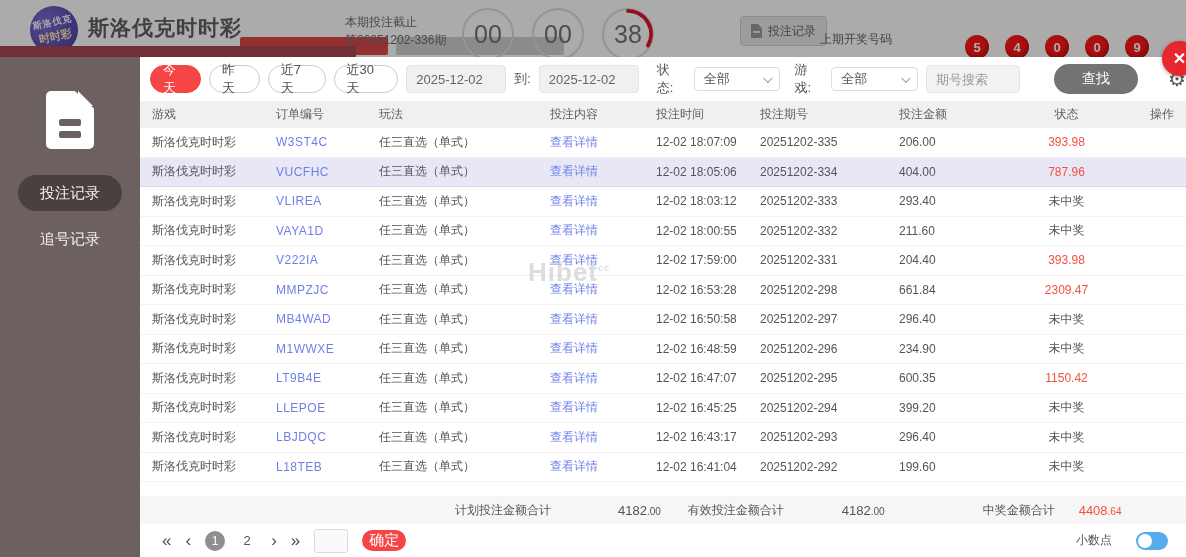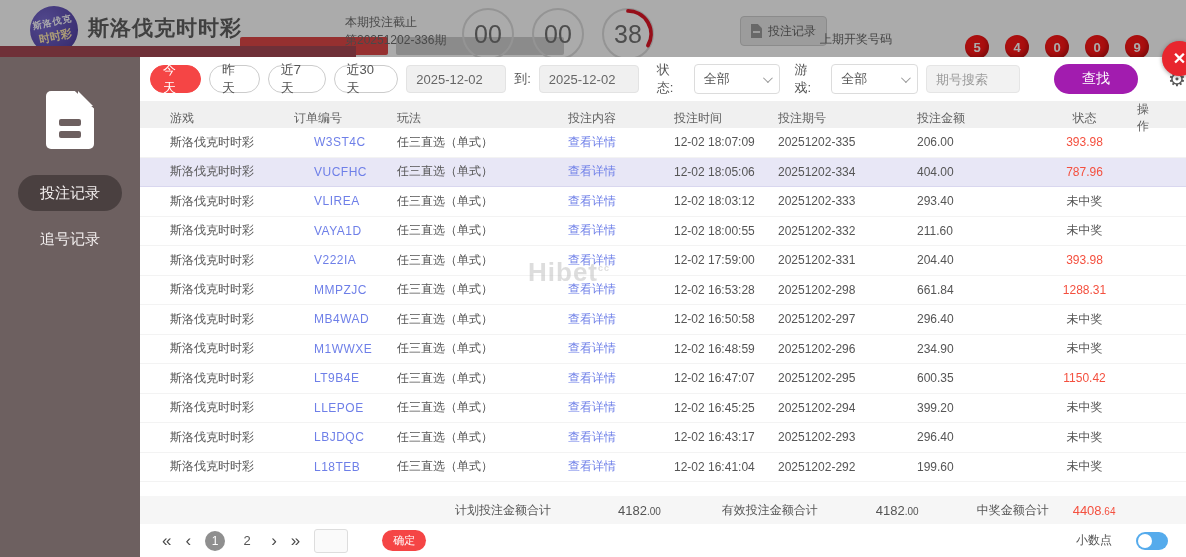--- a/index.html
+++ b/index.html
@@ -52,61 +52,61 @@
   .close-btn { position:absolute; left:1162px; top:41px; width:35px; height:35px; border-radius:50%;
                background:#e8262e; color:#fff; z-index:10; display:flex; align-items:center; justify-content:center;
                font-size:16px; font-weight:bold; box-shadow:0 1px 4px rgba(0,0,0,.35); cursor:pointer; }
 
   .filter-bar { height:44px; display:flex; align-items:center; padding-left:10px; gap:8px; font-size:13px; color:#555; }
   .pill { height:28px; padding:0 12px; border:1px solid #ccc; border-radius:14px; display:flex; align-items:center;
           font-size:13px; color:#555; background:#fff; cursor:pointer; }
   .pill-active { background:#f54545; border-color:#f54545; color:#fff; }
   .date-input { width:100px; height:28px; background:#f0f0f0; border:1px solid #e3e3e3; border-radius:4px;
                 font-size:13px; color:#666; padding-left:9px; font-family:"Liberation Sans",sans-serif; }
-  .select { width:88px; height:30px; border:1px solid #dcdcdc; border-radius:4px; display:flex; align-items:center;
+  .select { width:88px; height:24px; border:1px solid #dcdcdc; border-radius:4px; display:flex; align-items:center;
             padding:0 9px; justify-content:space-between; cursor:pointer; background:#fff; }
   .chev { width:7px; height:7px; border-right:1.5px solid #999; border-bottom:1.5px solid #999;
           transform:rotate(45deg) translateY(-2px); }
   .search-input { width:94px; height:28px; background:#f2f2f2; border:1px solid #e5e5e5; border-radius:4px;
                   font-size:13px; color:#555; padding-left:9px; font-family:"Liberation Sans",sans-serif; }
   .search-input::placeholder { color:#9a9a9a; }
-  .find-btn { margin-left:26px; width:86px; height:30px; border-radius:15px; background:#a21caf; color:#fff;
+  .find-btn { margin-left:26px; width:86px; height:30px; border-radius:15px; background:#737373; color:#fff;
               border:none; font-size:14px; cursor:pointer; font-family:"Liberation Sans",sans-serif; }
   .gear { margin-left:22px; font-size:20px; color:#5a5a5a; cursor:pointer; }
   .lbl-st { margin-left:10px; } .lbl-gm { margin-left:6px; }
 
   
   .grid { display:grid; grid-template-columns:124px 103px 171px 106px 104px 139px 115px 105px 1fr;
-          align-items:center; padding:0 30px; }
+          align-items:center; padding:0 12px; }
   .grid > :nth-child(8) { justify-self:center; }
   .grid > :nth-child(9) { justify-self:end; }
   .thead { height:27px; background:#f0f0f0; font-size:12px; color:#5f5f5f; }
   .trow { height:29.5px; font-size:12px; color:#555; border-bottom:1px solid #f3f3f3; }
   .trow .link { color:#6e7fe8; cursor:pointer; }
-  .trow [data-col="order"] { letter-spacing:.5px;margin-left:20px; }
+  .trow [data-col="order"] { letter-spacing:.5px; }
   .trow.hl { background:#e8e7f6; border-bottom:1px solid #d9d7ef; }
   .st.win { color:#f4503f; }
 
   
   .summary { margin-top:14px; height:28px; background:#f6f6f6; display:flex; align-items:center;
              font-size:12px; color:#555; }
   .summary .lab1 { margin-left:315px; } .summary .val1 { margin-left:67px; }
-  .summary .lab2 { margin-left:61px; }  .summary .val2 { margin-left:58px; }
-  .summary .lab3 { margin-left:58px; }  .summary .val3 { margin-left:24px; color:#f4503f; }
+  .summary .lab2 { margin-left:27px; }  .summary .val2 { margin-left:58px; }
+  .summary .lab3 { margin-left:98px; }  .summary .val3 { margin-left:24px; color:#f4503f; }
   .amt-i { font-size:13px; } .amt-d { font-size:10px; }
 
   
   .pager { height:33px; display:flex; align-items:center; padding-left:22px; gap:14px; }
   .pg-arrow { font-size:17px; color:#4a4a4a; cursor:pointer; line-height:1; }
   .pg-num { font-size:13px; color:#555; cursor:pointer; width:20px; height:20px; display:flex;
             align-items:center; justify-content:center; }
   .pg-num.active { background:#8f8f8f; color:#fff; border-radius:50%; font-size:12px; }
   .page-input { width:34px; height:24px; background:#fafafa; border:1px solid #ddd; border-radius:3px; }
   .ok-btn { width:44px; height:21px; border-radius:11px; background:#f54545; color:#fff; border:none;
-            font-size:11px; cursor:pointer; font-family:"Liberation Sans",sans-serif;margin-left:20px; }
+            font-size:15px; cursor:pointer; font-family:"Liberation Sans",sans-serif; }
   .pager-right { margin-left:auto; margin-right:18px; display:flex; align-items:center; gap:24px; font-size:12px; color:#555; }
   .toggle { width:32px; height:18px; border-radius:9px; background:#55abec; position:relative; cursor:pointer; }
   .toggle .knob { position:absolute; left:2px; top:2px; width:14px; height:14px; border-radius:50%; background:#fff; }
 
   .watermark { position:absolute; left:388px; top:200px; font-size:26px; font-weight:bold; color:#bcbcbc;
                opacity:.5; letter-spacing:1px; }
   .watermark .suf { font-size:9px; vertical-align:super;margin-top:24px; }
 </style>
 </head>
 <body>
@@ -264,21 +264,21 @@
   </div>
 
   <div class="grid trow">
     <div data-col="game">斯洛伐克时时彩</div>
     <div data-col="order" class="link">MMPZJC</div>
     <div data-col="play">任三直选（单式）</div>
     <div data-col="content" class="link">查看详情</div>
     <div data-col="time">12-02 16:53:28</div>
     <div data-col="period">20251202-298</div>
     <div data-col="amount">661.84</div>
-    <div data-col="status" class="st win">1288.31</div>
+    <div data-col="status" class="st win">2309.47</div>
     <div data-col="action"></div>
   </div>
 
   <div class="grid trow">
     <div data-col="game">斯洛伐克时时彩</div>
     <div data-col="order" class="link">MB4WAD</div>
     <div data-col="play">任三直选（单式）</div>
     <div data-col="content" class="link">查看详情</div>
     <div data-col="time">12-02 16:50:58</div>
     <div data-col="period">20251202-297</div>

